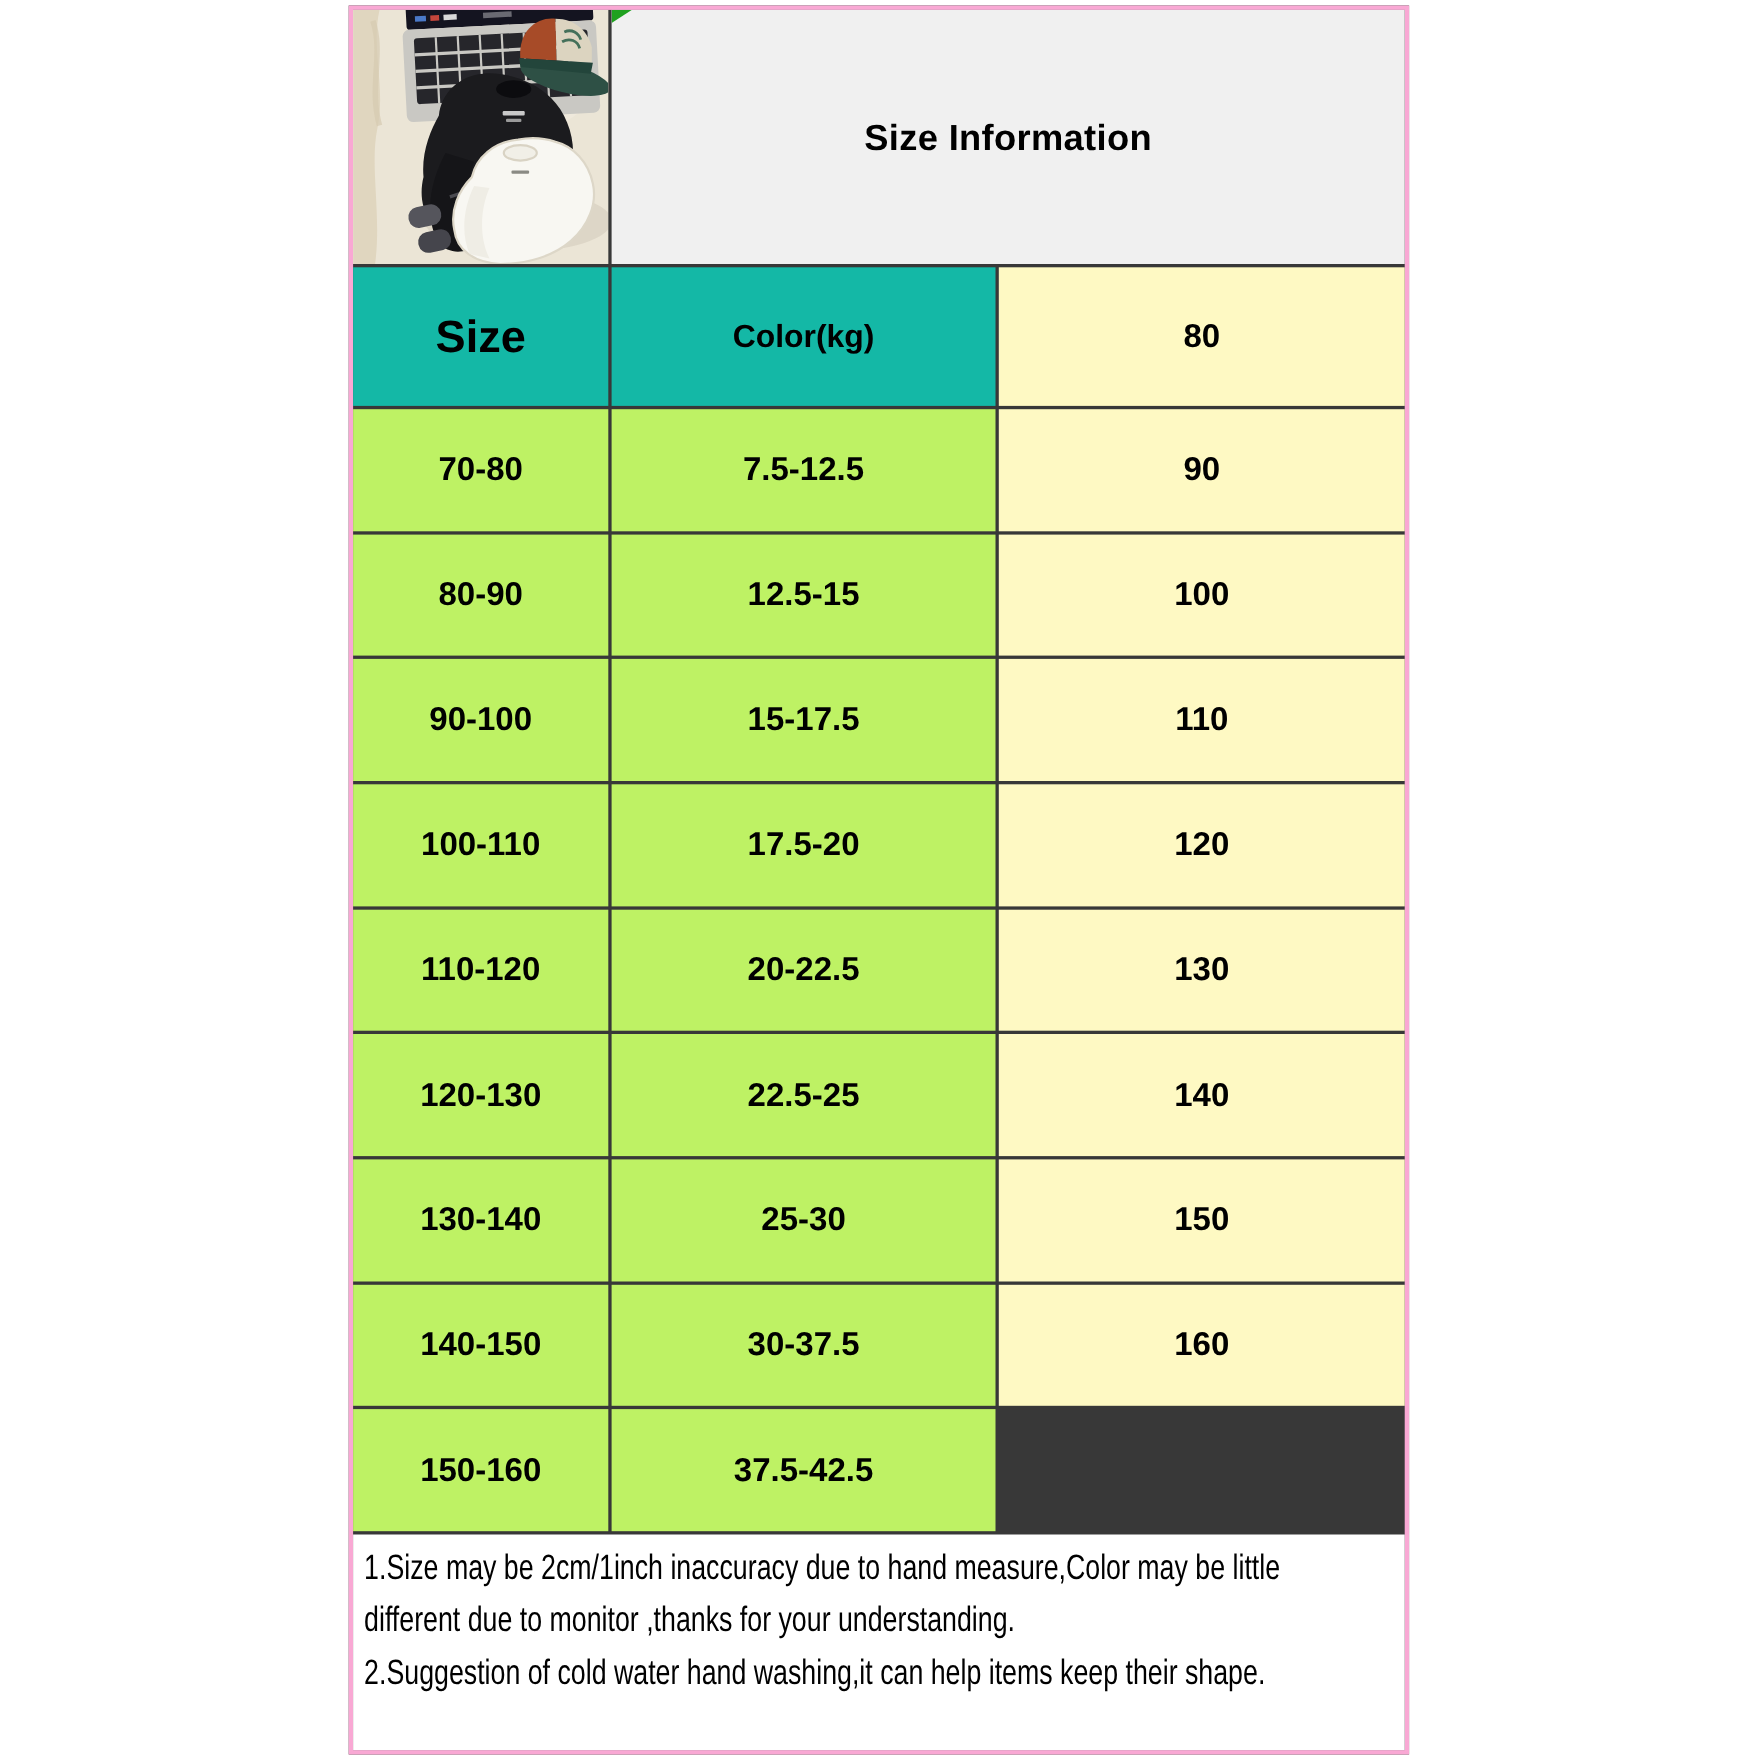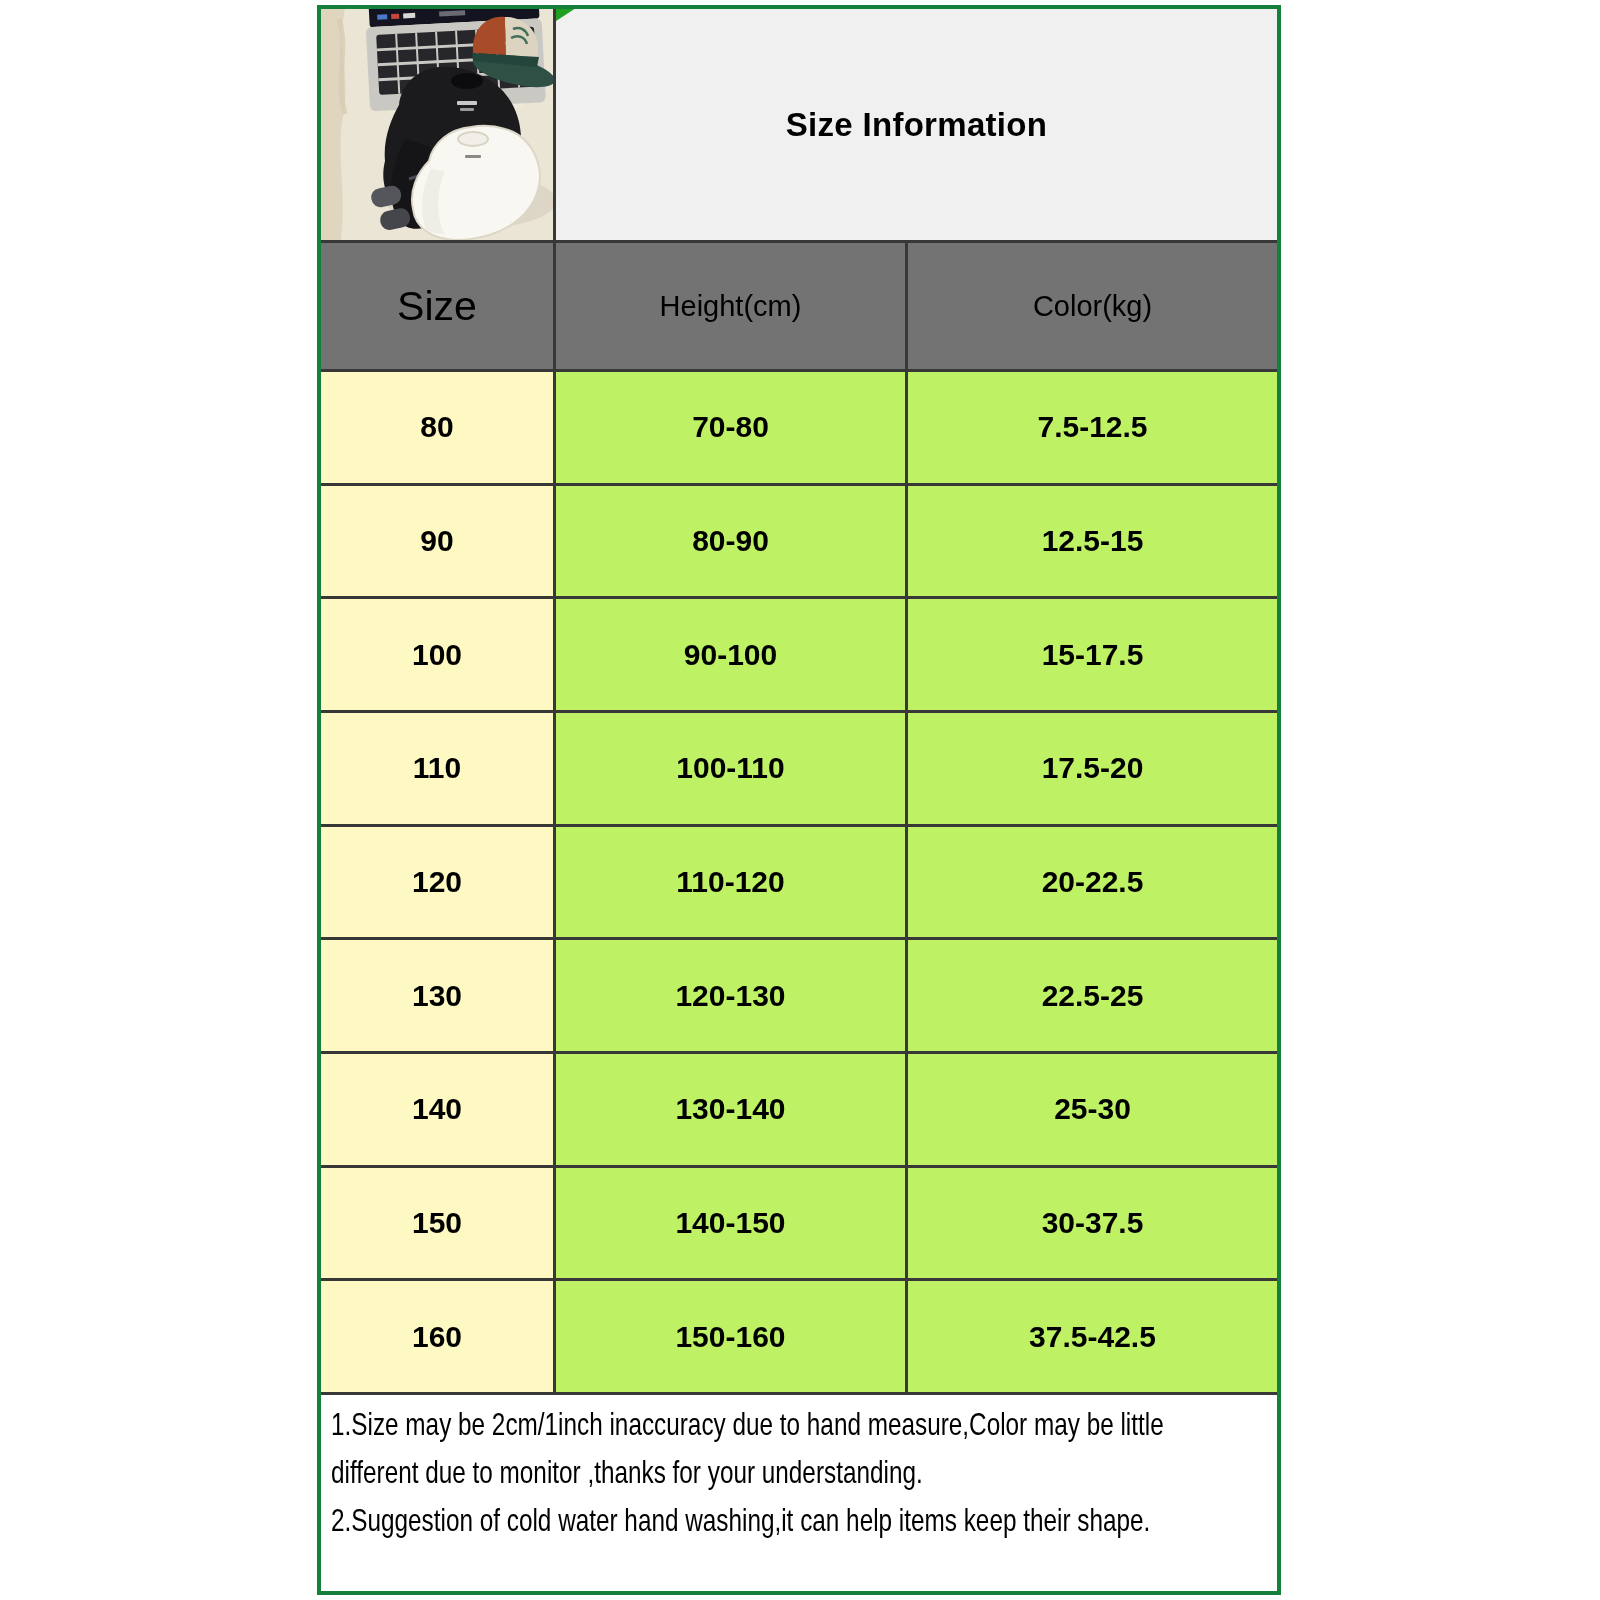--- a/index.html
+++ b/index.html
@@ -4,38 +4,38 @@
 <style>
   html,body{margin:0;padding:0;}
   body{
     width:1600px;height:1600px;background:#ffffff;
     font-family:"Liberation Sans", sans-serif;color:#111;
     position:relative;overflow:hidden;
   }
   .canvas{position:relative;width:1600px;height:1600px;background:#ffffff;}
   .grid{
     position:absolute;left:317px;top:5px;width:964px;height:1590px;
-    box-sizing:border-box;border:4px solid #15803d;background:#383838;
+    box-sizing:border-box;border:4px solid #f9a8d4;background:#383838;
     display:grid;
     grid-template-columns:232px 349px 369px;
     grid-template-rows:231px 126px repeat(9,1fr) 196px;
     gap:3px;
   }
   .cell{display:flex;align-items:center;justify-content:center;overflow:hidden;}
   .photo-cell{background:#ebe5d6;padding:0;}
   .photo-cell svg{display:block;width:100%;height:100%;}
   .title-cell{
     grid-column:2 / 4;background:#f0f0f0;position:relative;
     font-weight:bold;font-size:33px;color:#000;letter-spacing:.3px;
   }
   .corner{
     position:absolute;left:0;top:-3px;width:0;height:0;
     border-top:15px solid #1fa11f;border-right:23px solid transparent;
   }
-  .head{background:#737373;font-weight:normal;font-size:29px;color:#000;}
+  .head{background:#14b8a6;font-weight:bold;font-size:29px;color:#000;}
   .head.size-head{font-size:41px;}
   .rowhead{background:#fef9c3;font-weight:bold;font-size:30px;color:#000;}
   .data{background:#bef264;font-weight:bold;font-size:30px;color:#000;}
   .attention{
     grid-column:1 / -1;background:#ffffff;display:block;
     box-sizing:border-box;padding:5px 10px;color:#000;
   }
   .att-line{height:48px;display:flex;align-items:center;}
   .cond{
     display:inline-block;white-space:nowrap;font-size:32px;line-height:48px;
@@ -102,21 +102,20 @@
         </g>
       </svg>
     </div>
 
     <div class="cell title-cell">
       <div class="corner"></div>
       <span>Size Information</span>
     </div>
 
     <div class="cell head size-head">Size</div>
-    <div class="cell head">Height(cm)</div>
     <div class="cell head">Color(kg)</div>
 
     <div id="rows-slot" style="display:contents"><div class="cell rowhead">80</div><div class="cell data">70-80</div><div class="cell data">7.5-12.5</div><div class="cell rowhead">90</div><div class="cell data">80-90</div><div class="cell data">12.5-15</div><div class="cell rowhead">100</div><div class="cell data">90-100</div><div class="cell data">15-17.5</div><div class="cell rowhead">110</div><div class="cell data">100-110</div><div class="cell data">17.5-20</div><div class="cell rowhead">120</div><div class="cell data">110-120</div><div class="cell data">20-22.5</div><div class="cell rowhead">130</div><div class="cell data">120-130</div><div class="cell data">22.5-25</div><div class="cell rowhead">140</div><div class="cell data">130-140</div><div class="cell data">25-30</div><div class="cell rowhead">150</div><div class="cell data">140-150</div><div class="cell data">30-37.5</div><div class="cell rowhead">160</div><div class="cell data">150-160</div><div class="cell data">37.5-42.5</div></div>
 
     <div class="attention">
       <div class="att-line">
           <span class="cond">1.Size may be 2cm/1inch inaccuracy due to hand measure,Color may be little</span>
         </div>
       <div class="att-line">
           <span class="cond">different due to monitor ,thanks for your understanding.</span>

